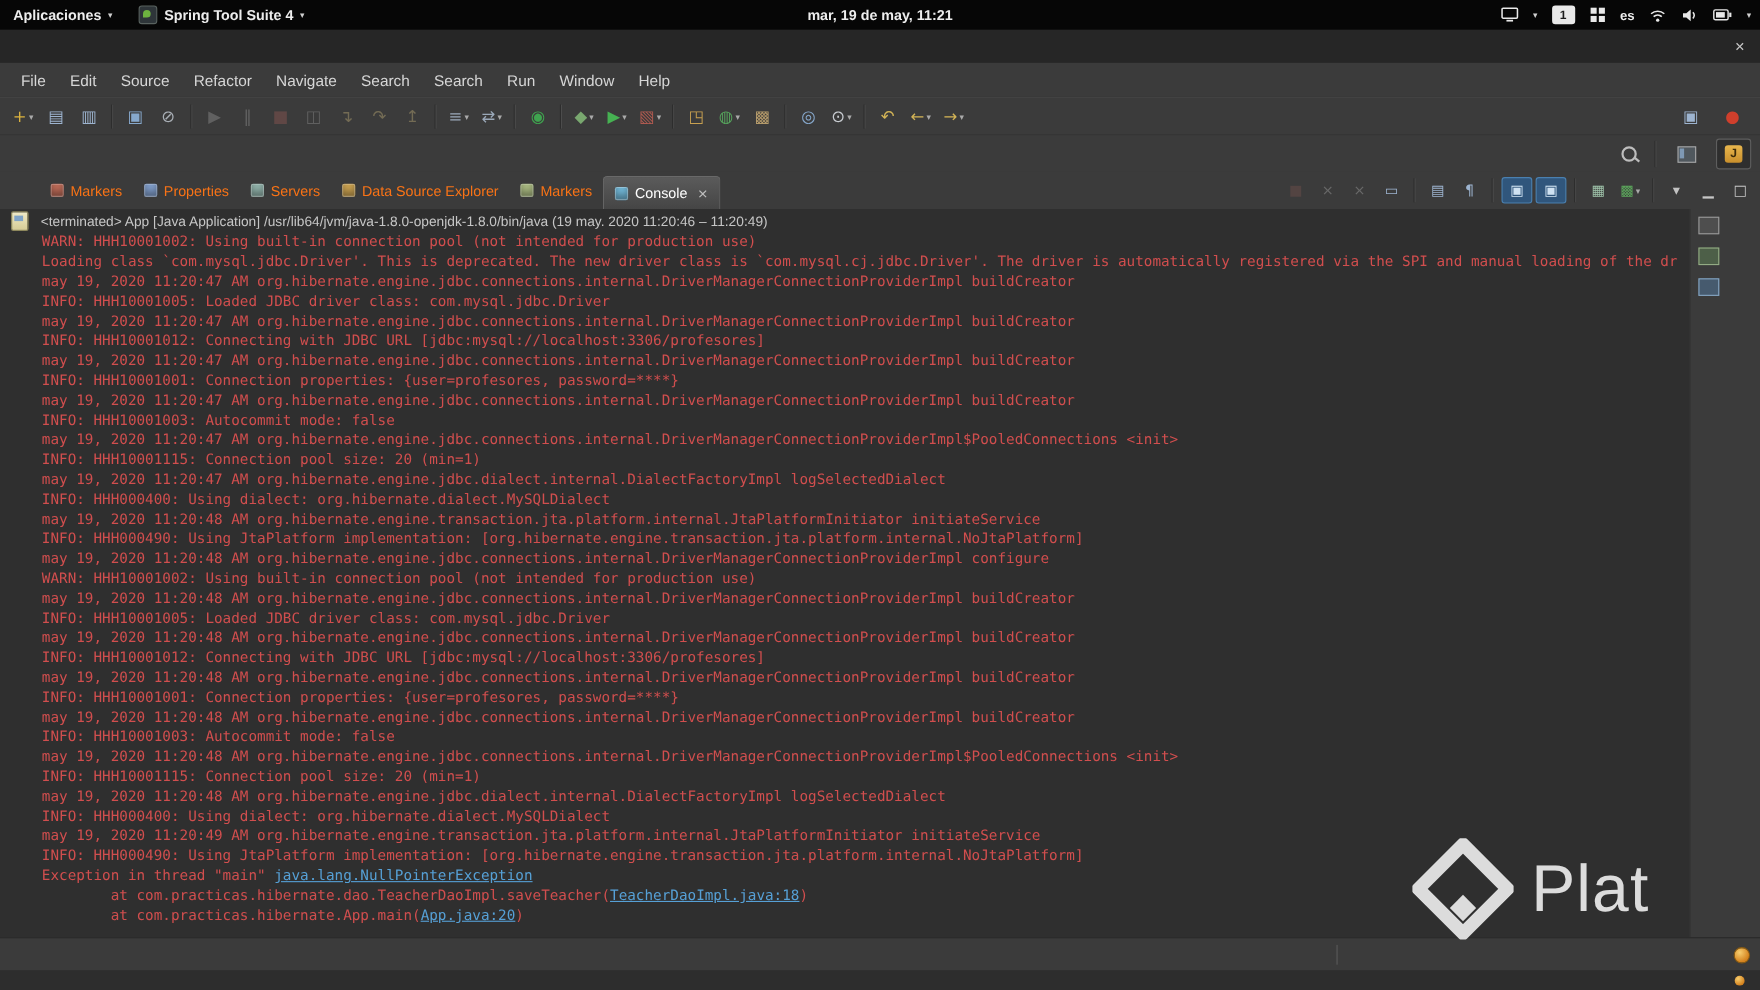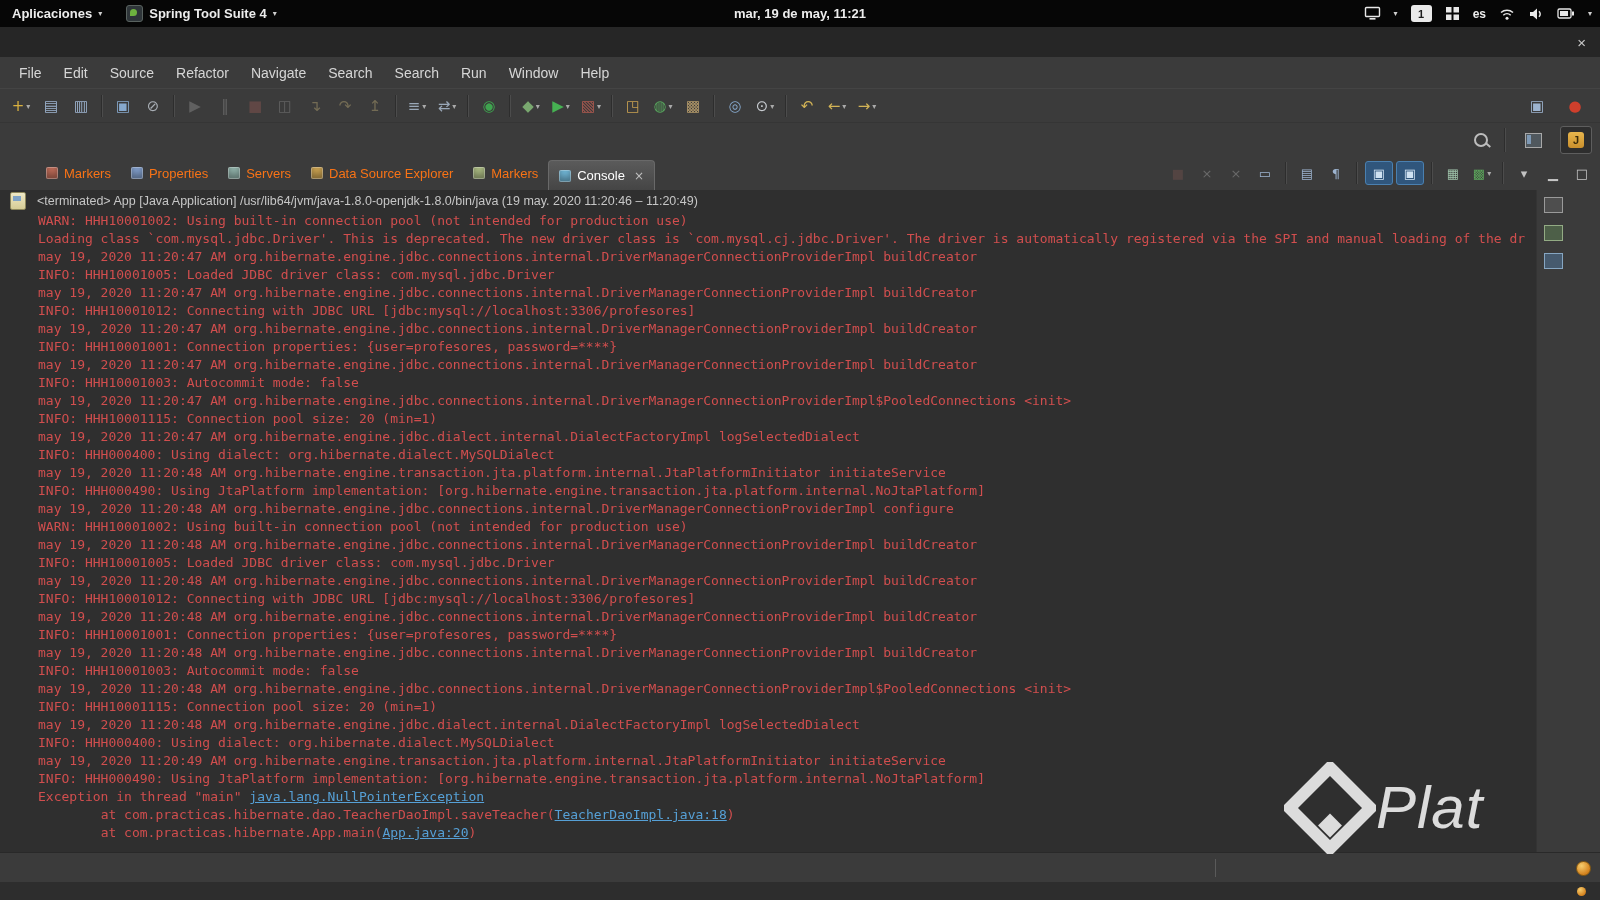--- a/index.html
+++ b/index.html
@@ -90,22 +90,22 @@
   
   .statusbar{position:absolute;top:852px;left:0;right:0;height:30px;background:#3b3b3b;border-top:1px solid #292929;}
   .sb-sep{position:absolute;left:1215px;top:6px;width:1px;height:18px;background:#5a5a5a;}
   .sb-icon{position:absolute;right:9px;top:8px;width:13px;height:13px;border-radius:50%;cursor:pointer;
            background:radial-gradient(circle at 35% 30%,#f6cd6e,#d4821e 70%);border:1px solid #8a5c12;}
   .bottomedge{position:absolute;top:882px;left:0;right:0;height:18px;background:#2d2d2d;}
   .be-dot{position:absolute;right:14px;top:5px;width:9px;height:9px;border-radius:50%;
           background:radial-gradient(circle at 35% 30%,#f6cd6e,#d4821e 70%);}
 
   
-  .watermark{position:absolute;left:1284px;top:762px;display:flex;align-items:center;gap:0;z-index:60;
-             pointer-events:none;opacity:.95;font-style:italic;}
+  .watermark{position:absolute;left:1284px;top:762px;display:flex;align-items:center;gap:16px;z-index:60;
+             pointer-events:none;opacity:.95;}
   .wm-text{font-size:60px;color:#e6e6e6;letter-spacing:1px;line-height:1;}
 </style>
 </head>
 <body>
 
 <div id="screen">
 
   <div class="gnome-bar">
     <div class="gb-left">
       <div class="gb-item">

